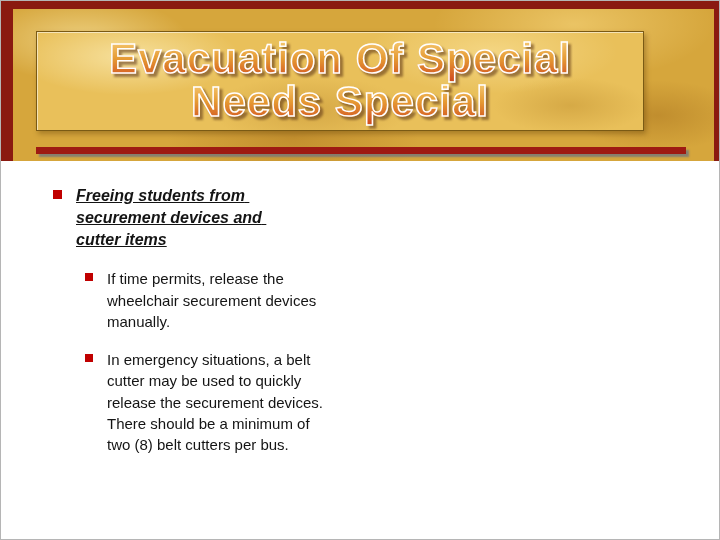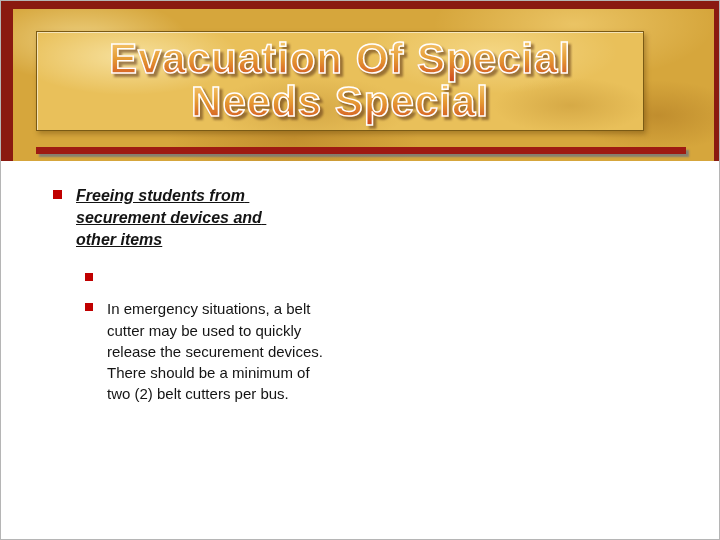--- a/index.html
+++ b/index.html
@@ -98,27 +98,28 @@
       <div class="wordart">Needs Special</div>
     </div>
   </div>
 
   <div class="divider"></div>
 
   <div class="body">
 
     <div class="li l1">
       <span class="bullet b1"></span>
-      <span class="txt t1">Freeing students from securement devices and other items</span>
+      <span class="txt t1">Freeing students from securement devices and cutter items</span>
     </div>
 
     <div class="li l2">
       <span class="bullet b2"></span>
+      <span class="txt t2">If time permits, release the wheelchair securement devices manually.</span>
     </div>
 
     <div class="li l2">
       <span class="bullet b2"></span>
-      <span class="txt t2">In emergency situations, a belt cutter may be used to quickly release the securement devices.  There should be a minimum of two (2) belt cutters per bus.</span>
+      <span class="txt t2">In emergency situations, a belt cutter may be used to quickly release the securement devices.  There should be a minimum of two (8) belt cutters per bus.</span>
     </div>
 
   </div>
 
 </div>
 
 </body></html>

